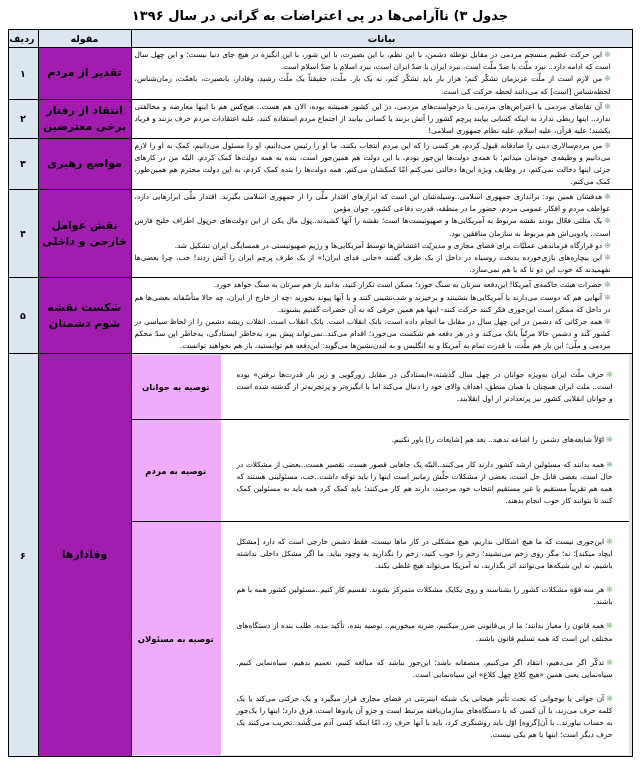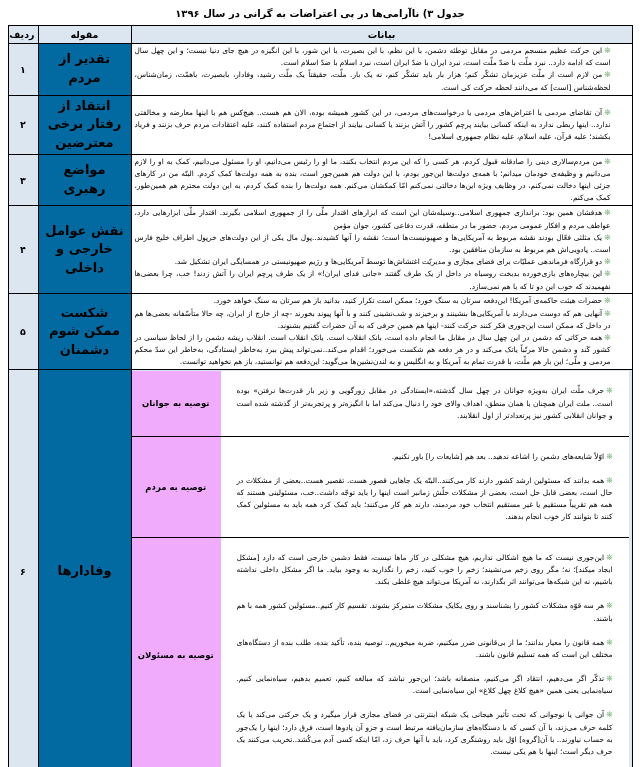--- a/index.html
+++ b/index.html
@@ -18,21 +18,21 @@
   }
   .page {
     width: 640px;
     height: 767px;
     box-sizing: border-box;
     padding: 0;
     position: relative;
   }
   .table-caption {
     text-align: center;
-    font-size: 10px;
+    font-size: 13px;
     font-weight: bold;
     color: #000;
     padding: 8px 0 6px 0;
     letter-spacing: 0;
     direction: rtl;
   }
   table.data-table {
     width: 624px;
     margin: 0 auto;
     border-collapse: collapse;
@@ -58,23 +58,23 @@
   col.col-body  { width: 501px; }
 
   td.rownum {
     background: #dce6f1;
     text-align: center;
     font-size: 9.5px;
     font-weight: bold;
     width: 30px;
   }
   td.category {
-    background: #0369a1;
-    text-align: center;
-    font-size: 13px;
+    background: #a21caf;
+    text-align: center;
+    font-size: 11px;
     font-weight: bold;
     line-height: 1.45;
   }
   td.statements {
     background: #ffffff;
     text-align: justify;
     text-align-last: right;
     font-size: 7.4px;
     line-height: 1.62;
     padding: 2px 4px 2px 4px;
@@ -194,21 +194,21 @@
         <td class="category">نقش عوامل خارجی و داخلی</td>
         <td class="rownum">۴</td>
       </tr>
 
       <tr>
         <td class="statements">
           <p><span class="bullet">❊</span><span>حضرات هیئت حاکمه‌ی آمریکا! این‌دفعه سرتان به سنگ خورد؛ ممکن است تکرار کنید، بدانید باز هم سرتان به سنگ خواهد خورد.</span></p>
           <p><span class="bullet">❊</span><span>آنهایی هم که دوست می‌دارند با آمریکایی‌ها بنشینند و برخیزند و شب‌نشینی کنند و با آنها پیوند بخورند -چه از خارج از ایران، چه حالا متأسّفانه بعضی‌ها هم در داخل که ممکن است این‌جوری فکر کنند حرکت کنند- اینها هم همین حرفی که به آن حضرات گفتیم بشنوند.</span></p>
           <p><span class="bullet">❊</span><span>همه حرکاتی که دشمن در این چهل سال در مقابل ما انجام داده است، بانک انقلاب است. یاتک انقلاب است. انقلاب ریشه دشمن را از لحاظ سیاسی در کشور کَند و دشمن حالا مرتّباً یاتک می‌کند و در هر دفعه هم شکست می‌خورد؛ اقدام می‌کند..نمی‌تواند پیش ببرد به‌خاطر ایستادگی، به‌خاطر این سدّ محکم مردمی و ملّی؛ این بار هم ملّت، با قدرت تمام به آمریکا و به انگلیس و به لندن‌نشین‌ها می‌گوید: این‌دفعه هم توانستید، باز هم نخواهید توانست.</span></p>
         </td>
-        <td class="category">شکست ممکن شوم دشمنان</td>
+        <td class="category">شکست نقشه شوم دشمنان</td>
         <td class="rownum">۵</td>
       </tr>
 
       <tr>
         <td class="nested-wrap">
           <table class="inner">
             <colgroup>
               <col style="width:408px">
               <col style="width:90px">
             </colgroup>

